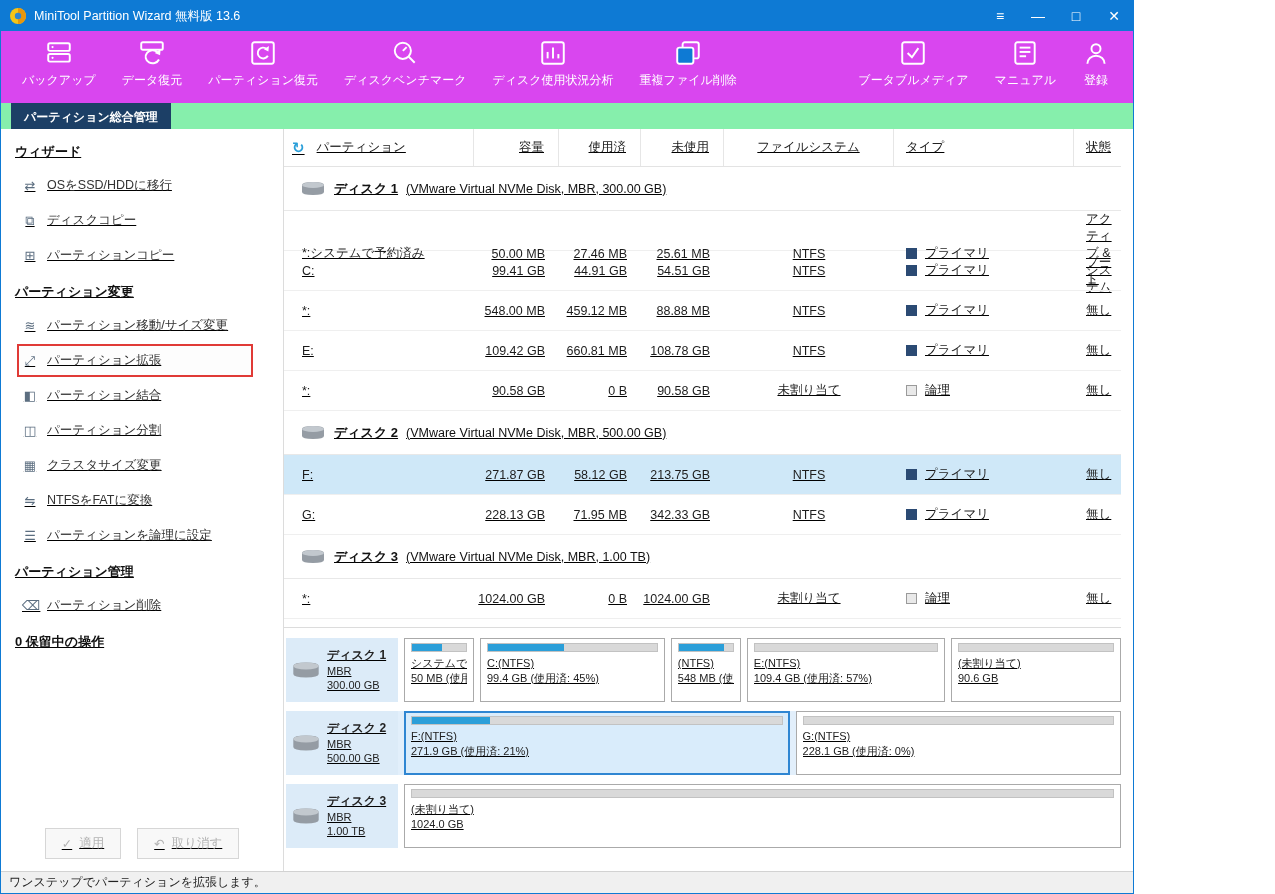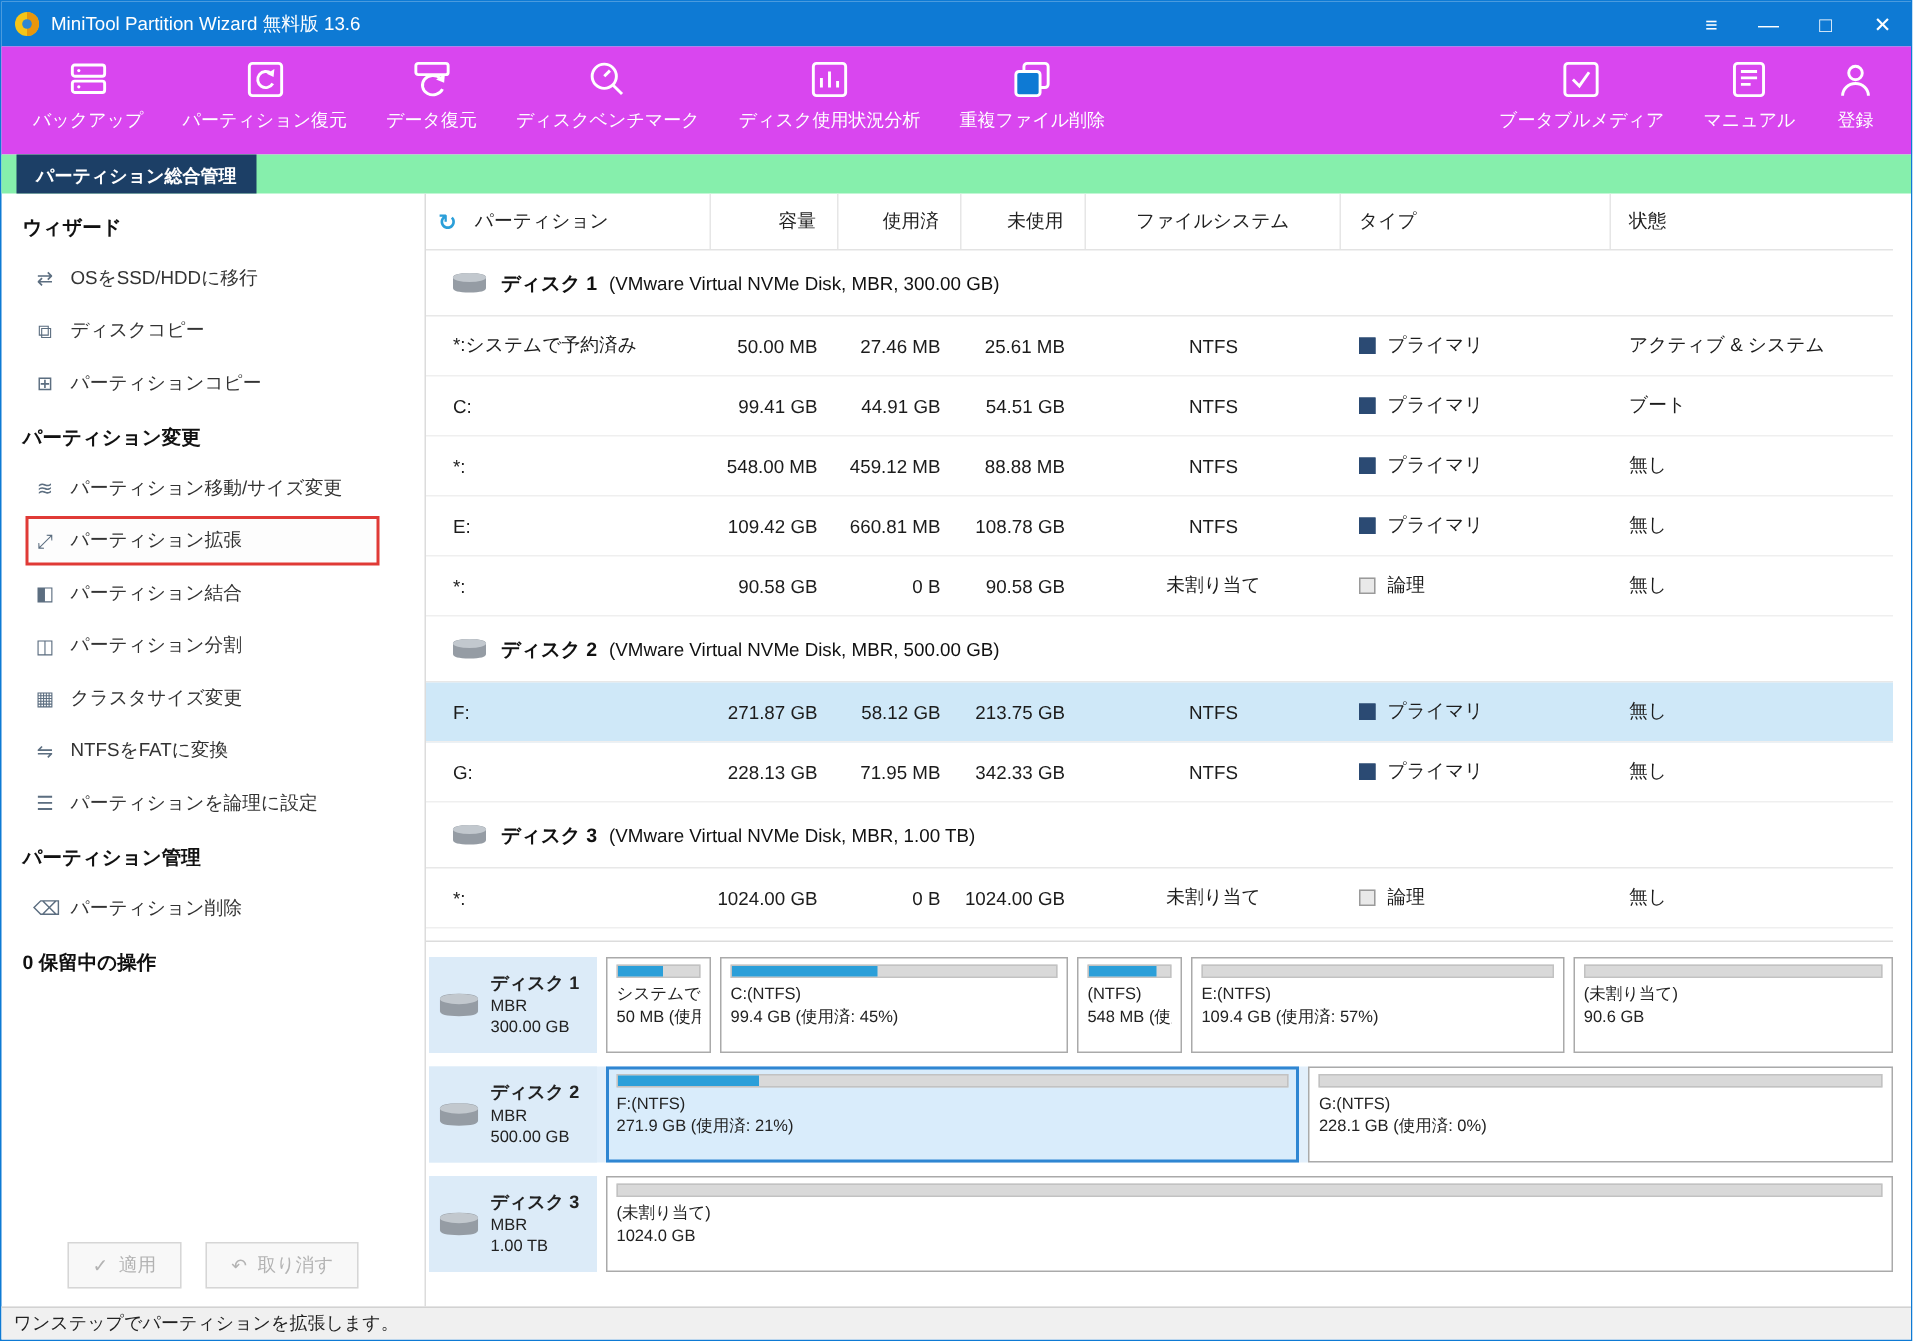--- a/index.html
+++ b/index.html
@@ -1,38 +1,38 @@
 <!DOCTYPE html>
 <html><head>
 <meta charset="utf-8">
 <style>
   * { margin:0; padding:0; box-sizing:border-box; }
   html,body { width:1275px; height:894px; }
   body { font-family:"Liberation Sans","DejaVu Sans",sans-serif; background:#fff; overflow:hidden; }
-  .window { width:1275px; height:894px; display:flex; flex-direction:column; border:1px solid #0e7ad4; background:#fff; }
+  .window { width:1134px; height:894px; display:flex; flex-direction:column; border:1px solid #0e7ad4; background:#fff; }
 
   
   .titlebar { height:30px; background:#0e7ad4; display:flex; align-items:center; padding-left:8px; color:#fff; flex:0 0 auto; }
   .logo { width:18px; height:18px; margin-right:7px; flex:0 0 auto; }
   .titlebar .title { font-size:12.5px; }
   .win-controls { margin-left:auto; display:flex; height:30px; }
   .win-btn { width:38px; height:30px; display:flex; align-items:center; justify-content:center; color:#fff; font-size:14px; cursor:default; }
 
   
   .toolbar { height:72px; background:#d946ef; display:flex; align-items:flex-start; padding:6px 10px 0 8px; flex:0 0 auto;justify-content:space-between; }
   .tool { display:flex; flex-direction:column; align-items:center; gap:5px; padding:2px 13px; color:#fff; font-size:12px; white-space:nowrap; }
   .tool svg { display:block; }
   .tb-right { margin-left:auto; display:flex; }
 
   
   .tabrow { height:26px; background:#86efac; display:flex; align-items:stretch; flex:0 0 auto; }
   .tab { margin-left:10px; background:#1c3f66; color:#fff; font-size:12px; font-weight:bold; padding:6px 13px 0 13px; }
 
   
-  .bodyrow { flex:1; display:flex; min-height:0; }
+  .bodyrow { flex:1; display:flex; min-height:0;text-decoration:underline; }
 
   
   .sidebar { width:283px; flex:0 0 283px; border-right:1px solid #dcdcdc; display:flex; flex-direction:column; padding-top:4px; overflow:hidden; }
   .sec-header { font-size:13px; font-weight:bold; color:#111; padding:10px 0 7px 14px; }
   .side-item { display:flex; align-items:center; gap:9px; margin:1px 30px 1px 16px; padding:6px 4px 6px 3px; font-size:12.5px; color:#333; border:2px solid transparent; cursor:default; }
   .side-item .si { width:16px; text-align:center; color:#5c6e80; font-size:13px; flex:0 0 16px; }
   .side-item.selected { border-color:#e03a36; background:#fdfdfd; }
   .pending { font-size:13px; font-weight:bold; color:#111; padding:10px 0 0 14px; }
   .side-bottom { margin-top:auto; display:flex; gap:16px; justify-content:center; padding:0 0 12px 0; }
   .sbtn { display:flex; align-items:center; gap:7px; border:1px solid #d6d6d6; background:#f8f8f8; color:#b3b3b3; font-size:12.5px; padding:6px 16px; }
@@ -109,36 +109,36 @@
             <rect x="3" y="14" width="20" height="7" rx="1.5"></rect>
             <circle cx="7" cy="7.5" r="1" fill="#fff" stroke="none"></circle>
             <circle cx="7" cy="17.5" r="1" fill="#fff" stroke="none"></circle>
           </svg>
         </span>
       <span>バックアップ</span>
     </div>
     <div class="tool">
       <span>
           <svg width="28" height="28" viewBox="0 0 26 26" fill="none" stroke="#fff" stroke-width="1.8">
+            <rect x="3" y="3" width="20" height="7" rx="1.5"></rect>
+            <path d="M19.5 19 a6.5 6 0 1 1 -1.4-6.8"></path>
+            <polygon points="21,9.5 20.5,15 15.5,13" fill="#fff" stroke="none"></polygon>
+          </svg>
+        </span>
+      <span>データ復元</span>
+    </div>
+    <div class="tool">
+      <span>
+          <svg width="28" height="28" viewBox="0 0 26 26" fill="none" stroke="#fff" stroke-width="1.8">
             <rect x="3" y="3" width="20" height="20" rx="2"></rect>
             <path d="M17.5 15.5 a5 5 0 1 1 -1-6.2"></path>
             <polygon points="18.5,6.5 18,11.5 13.8,9.5" fill="#fff" stroke="none"></polygon>
           </svg>
         </span>
       <span>パーティション復元</span>
-    </div>
-    <div class="tool">
-      <span>
-          <svg width="28" height="28" viewBox="0 0 26 26" fill="none" stroke="#fff" stroke-width="1.8">
-            <rect x="3" y="3" width="20" height="7" rx="1.5"></rect>
-            <path d="M19.5 19 a6.5 6 0 1 1 -1.4-6.8"></path>
-            <polygon points="21,9.5 20.5,15 15.5,13" fill="#fff" stroke="none"></polygon>
-          </svg>
-        </span>
-      <span>データ復元</span>
     </div>
     <div class="tool">
       <span>
           <svg width="28" height="28" viewBox="0 0 26 26" fill="none" stroke="#fff" stroke-width="1.8">
             <circle cx="11" cy="11" r="7.5"></circle>
             <line x1="16.5" y1="16.5" x2="22" y2="22"></line>
             <line x1="11" y1="11" x2="14.5" y2="7.5"></line>
           </svg>
         </span>
       <span>ディスクベンチマーク</span>

